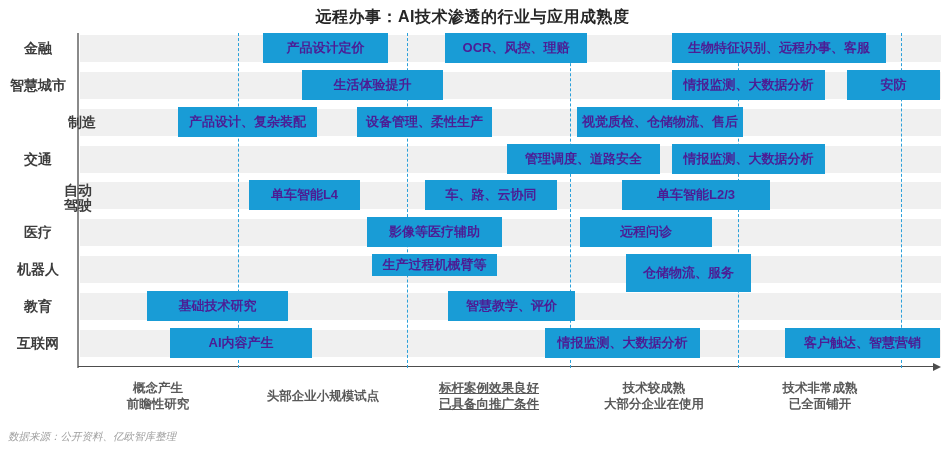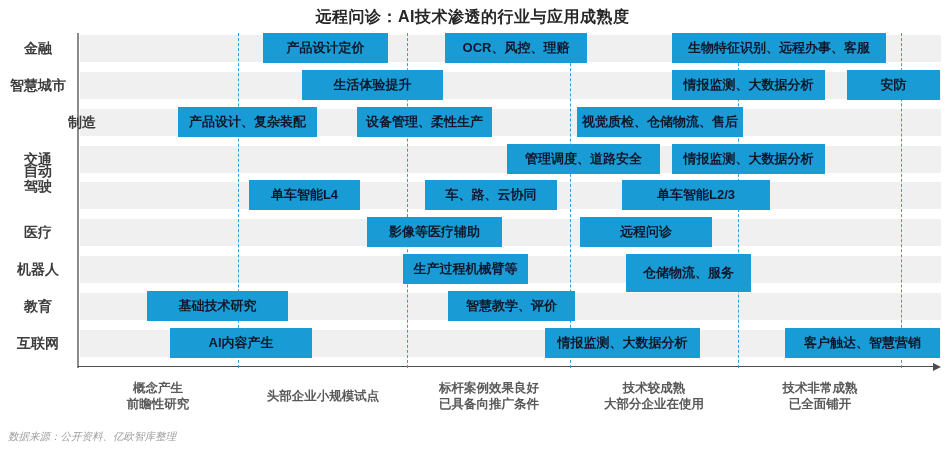--- a/index.html
+++ b/index.html
@@ -24,21 +24,21 @@
   .stripe{position:absolute;background:var(--stripe);height:27px;z-index:1;}
   .row-label{
     position:absolute;width:76px;display:flex;align-items:center;justify-content:center;
     text-align:center;font-size:14px;font-weight:bold;color:var(--rowlabel);
     white-space:pre-line;line-height:15px;z-index:2;
   }
   .dash-line{
     position:absolute;width:0;border-left:1px dashed var(--dash);z-index:3;
   }
   .bar{
-    position:absolute;height:30px;background:var(--bar);color:#0f172a;
+    position:absolute;height:30px;background:var(--bar);color:#4c1d95;
     display:flex;align-items:center;justify-content:center;
     font-size:13px;font-weight:bold;white-space:nowrap;z-index:4;
   }
   .y-axis{position:absolute;width:2px;background:var(--axis);z-index:2;}
   .x-axis{position:absolute;height:0;border-top:1.5px solid var(--axisline);z-index:2;}
   .x-arrow{
     position:absolute;width:0;height:0;z-index:2;
     border-top:4px solid transparent;border-bottom:4px solid transparent;
     border-left:8px solid var(--axisline);
   }
@@ -50,21 +50,21 @@
   }
   .footer{
     position:absolute;left:8px;top:430px;font-size:10.5px;font-style:italic;
     color:var(--footer);
   }
 </style>
 </head>
 <body>
 
 <div id="stage">
-  <div class="title">远程问诊：AI技术渗透的行业与应用成熟度</div>
+  <div class="title">远程办事：AI技术渗透的行业与应用成熟度</div>
   <div class="chart" id="chart">
     <div class="y-axis" style="left:77px;top:33px;height:335px;"></div>
     <div class="x-axis" style="left:78px;top:366px;width:856px;"></div>
     <div class="x-arrow" style="left:933px;top:363px;"></div>
   <div class="stripe" style="left: 80px; top: 35px; width: 861px; height: 27px;"></div>
       <div class="row-label" style="left: 0px; top: 32px; height: 33px;">金融</div>
       <div class="bar" style="left: 263px; top: 33px; width: 125px; height: 30px;">产品设计定价</div>
       <div class="bar" style="left: 445px; top: 33px; width: 142px; height: 30px;">OCR、风控、理赔</div>
       <div class="bar" style="left: 672px; top: 33px; width: 214px; height: 30px;">生物特征识别、远程办事、客服</div>
       <div class="stripe" style="left: 80px; top: 72px; width: 861px; height: 27px;"></div>
@@ -75,32 +75,32 @@
       <div class="stripe" style="left: 80px; top: 109px; width: 861px; height: 27px;"></div>
       <div class="row-label" style="left: 0px; top: 106px; height: 33px; margin-left: 44px;">制造</div>
       <div class="bar" style="left: 178px; top: 107px; width: 139px; height: 30px;">产品设计、复杂装配</div>
       <div class="bar" style="left: 357px; top: 107px; width: 135px; height: 30px;">设备管理、柔性生产</div>
       <div class="bar" style="left: 577px; top: 107px; width: 166px; height: 30px;">视觉质检、仓储物流、售后</div>
       <div class="stripe" style="left: 80px; top: 146px; width: 861px; height: 27px;"></div>
       <div class="row-label" style="left: 0px; top: 143px; height: 33px;">交通</div>
       <div class="bar" style="left: 507px; top: 144px; width: 153px; height: 30px;">管理调度、道路安全</div>
       <div class="bar" style="left: 672px; top: 144px; width: 153px; height: 30px;">情报监测、大数据分析</div>
       <div class="stripe" style="left: 80px; top: 182px; width: 861px; height: 27px;"></div>
-      <div class="row-label" style="left: 0px; top: 162px; height: 33px;">自动
+      <div class="row-label" style="left: 0px; top: 181px; height: 33px; padding-left: 40px;">自动
 驾驶</div>
       <div class="bar" style="left: 249px; top: 180px; width: 111px; height: 30px;">单车智能L4</div>
       <div class="bar" style="left: 425px; top: 180px; width: 132px; height: 30px;">车、路、云协同</div>
       <div class="bar" style="left: 622px; top: 180px; width: 148px; height: 30px;">单车智能L2/3</div>
       <div class="stripe" style="left: 80px; top: 219px; width: 861px; height: 27px;"></div>
       <div class="row-label" style="left: 0px; top: 216px; height: 33px;">医疗</div>
       <div class="bar" style="left: 367px; top: 217px; width: 135px; height: 30px;">影像等医疗辅助</div>
       <div class="bar" style="left: 580px; top: 217px; width: 132px; height: 30px;">远程问诊</div>
       <div class="stripe" style="left: 80px; top: 256px; width: 861px; height: 27px;"></div>
       <div class="row-label" style="left: 0px; top: 253px; height: 33px;">机器人</div>
-      <div class="bar" style="left: 372px; top: 254px; width: 125px; height: 30px; margin-left: 31px;">生产过程机械臂等</div>
+      <div class="bar" style="left: 372px; top: 254px; width: 125px; height: 22px;">生产过程机械臂等</div>
       <div class="bar" style="left: 585px; top: 254px; width: 125px; height: 38px; margin-left: 41px;">仓储物流、服务</div>
       <div class="stripe" style="left: 80px; top: 293px; width: 861px; height: 27px;"></div>
       <div class="row-label" style="left: 0px; top: 290px; height: 33px;">教育</div>
       <div class="bar" style="left: 147px; top: 291px; width: 141px; height: 30px;">基础技术研究</div>
       <div class="bar" style="left: 448px; top: 291px; width: 127px; height: 30px;">智慧教学、评价</div>
       <div class="stripe" style="left: 80px; top: 330px; width: 861px; height: 27px;"></div>
       <div class="row-label" style="left: 0px; top: 327px; height: 33px;">互联网</div>
       <div class="bar" style="left: 170px; top: 328px; width: 142px; height: 30px;">AI内容产生</div>
       <div class="bar" style="left: 545px; top: 328px; width: 155px; height: 30px;">情报监测、大数据分析</div>
       <div class="bar" style="left: 785px; top: 328px; width: 155px; height: 30px;">客户触达、智慧营销</div>
@@ -109,21 +109,21 @@
       <div class="dash-line" style="left: 570px; top: 33px; height: 335px;"></div>
       <div class="dash-line" style="left: 738px; top: 33px; height: 335px;"></div>
       <div class="dash-line" style="left: 901px; top: 33px; height: 335px;"></div>
       <div class="stage-label" style="left: 68px; top: 378px;">
         <div>概念产生</div>
         <div>前瞻性研究</div>
       </div>
       <div class="stage-label" style="left: 233px; top: 378px;">
         <div>头部企业小规模试点</div>
       </div>
-      <div class="stage-label" style="left: 399px; top: 378px;">
+      <div class="stage-label" style="left: 399px; top: 378px; text-decoration: underline;">
         <div>标杆案例效果良好</div>
         <div>已具备向推广条件</div>
       </div>
       <div class="stage-label" style="left: 564px; top: 378px; font-family: Liberation Serif, serif;">
         <div>技术较成熟</div>
         <div>大部分企业在使用</div>
       </div>
       <div class="stage-label" style="left: 730px; top: 378px;">
         <div>技术非常成熟</div>
         <div>已全面铺开</div>

